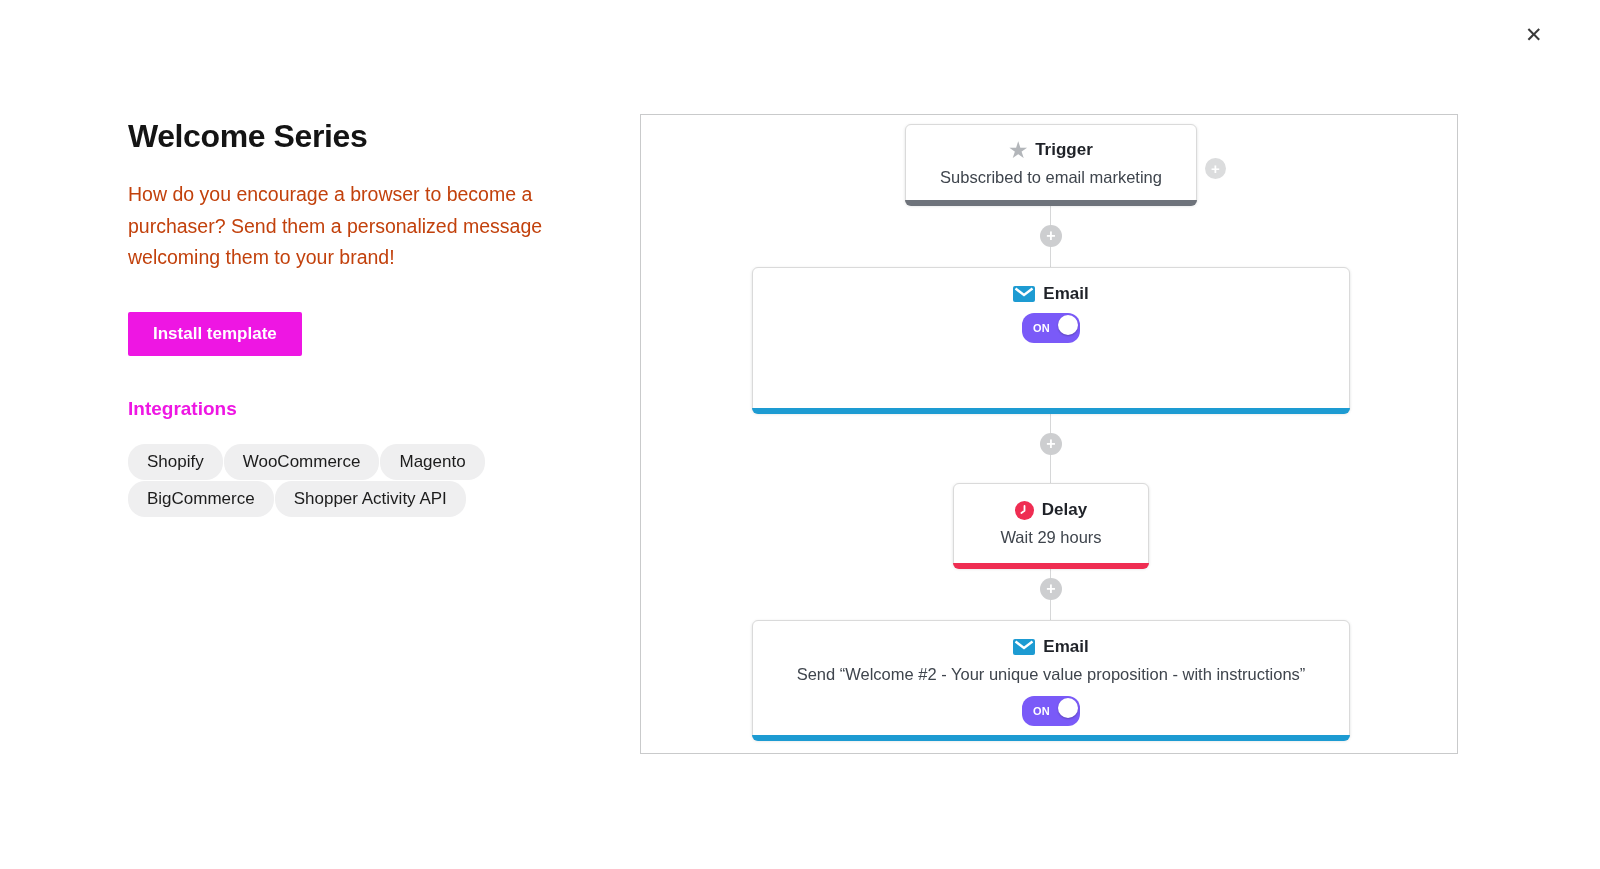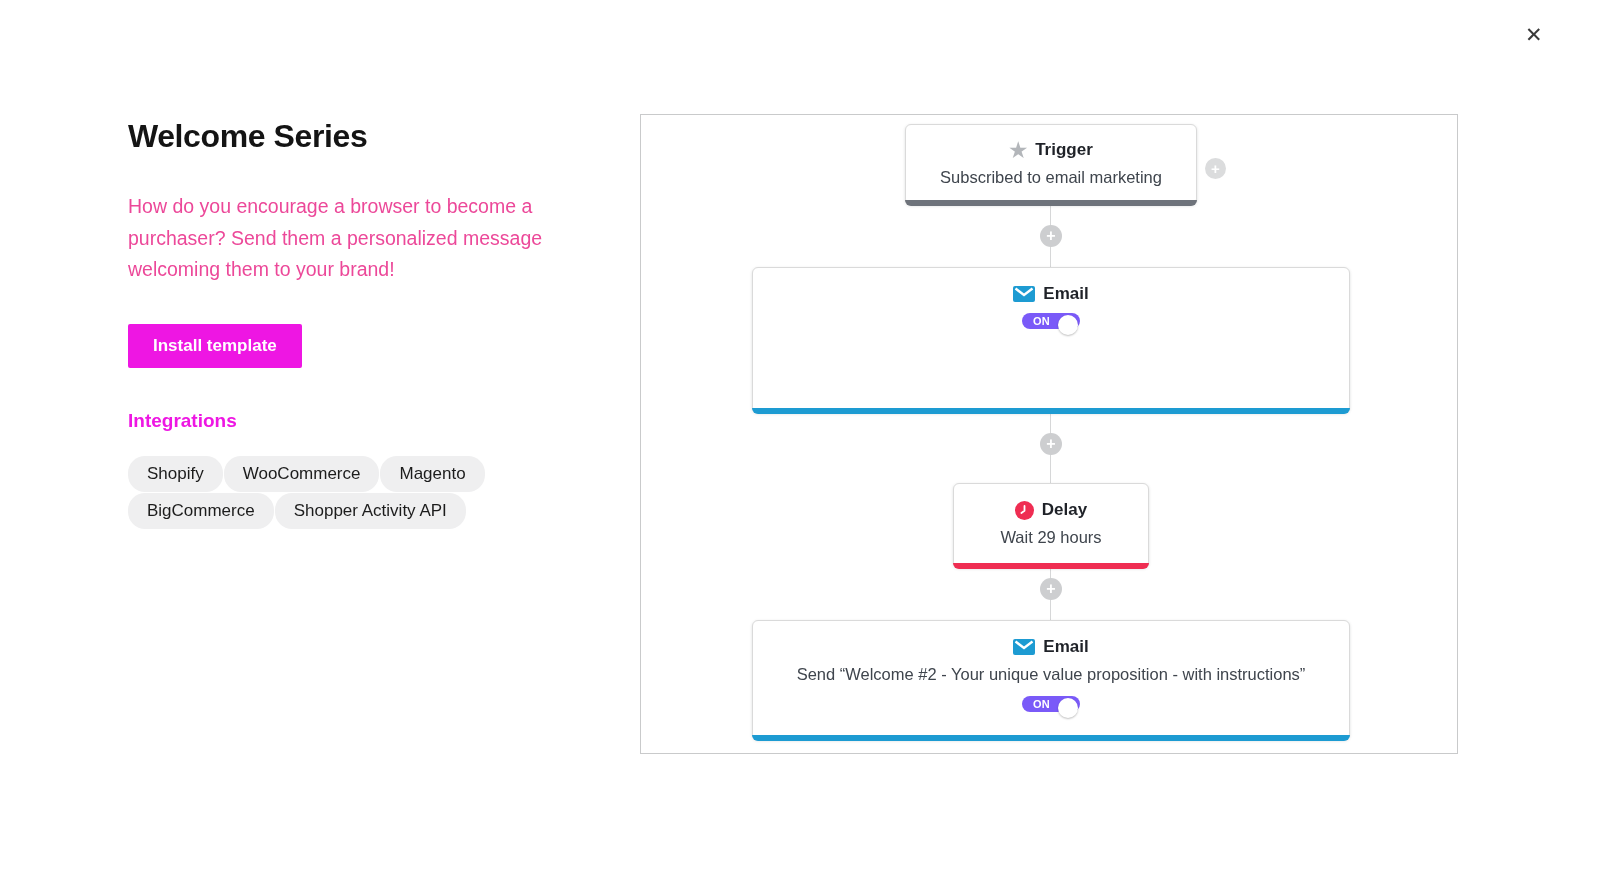--- a/index.html
+++ b/index.html
@@ -4,21 +4,21 @@
 <style>
   * { margin:0; padding:0; box-sizing:border-box; }
   html,body { width:1600px; height:869px; background:#ffffff; font-family:"Liberation Sans", sans-serif; position:relative; overflow:hidden; }
 
   
   .close-btn { position:absolute; top:24px; left:1525px; font-size:21px; color:#3a3a3a; cursor:pointer; line-height:1; font-weight:400; }
 
   
   .left-col { position:absolute; left:128px; top:118px; width:460px; }
   .page-title { font-size:32px; font-weight:700; color:#141414; letter-spacing:-0.4px; }
-  .page-desc { margin-top:36px; width:444px; font-size:19.5px; line-height:31.5px; color:#ec4899; }
+  .page-desc { margin-top:24px; width:444px; font-size:19.5px; line-height:31.5px; color:#c2410c; }
   .install-btn { margin-top:38px; display:inline-block; border:none; color:#ffffff; font-size:17px; font-weight:600; font-family:"Liberation Sans", sans-serif; padding:12px 25px; border-radius:2px; cursor:pointer;text-align:center; }
   .integrations-h { margin-top:42px; font-size:19px; font-weight:600; }
   .tags { margin-top:24px; width:440px; display:flex; flex-wrap:wrap; gap:1px; }
   .tag { background:#efeff0; border-radius:17px; padding:8px 19px; font-size:17px; color:#1c1c1c; white-space:nowrap; }
 
   
   .flow-panel { position:absolute; left:640px; top:114px; width:818px; height:640px; border:1px solid #c9cacb; background:#ffffff; }
 
   .flow-card { position:absolute; background:#ffffff; border:1px solid #dadada; border-radius:6px; box-shadow:0 1px 3px rgba(60,64,67,.18); text-align:center; }
   .flow-card .accent-strip { position:absolute; left:-1px; right:-1px; bottom:-2px; height:6px; border-radius:0 0 6px 6px; }
@@ -33,21 +33,21 @@
   .card-email2 .card-sub { max-width:560px; }
 
   .star-glyph { font-size:20px; color:#b3b6ba; line-height:1; }
 
   
   .v-line { position:absolute; width:1px; background:#d6d7d8; left:1050px; }
   .plus-circle { position:absolute; width:22px; height:22px; border-radius:50%; background:#cdced0; color:#ffffff; font-size:16px; font-weight:700; display:flex; align-items:center; justify-content:center; line-height:1; cursor:pointer; }
   .plus-side { background:#dbdcdd; width:21px; height:21px; font-size:15px; }
 
   
-  .toggle { position:relative; display:inline-block; width:58px; height:16px; border-radius:12px; margin-top:9px; cursor:pointer; }
+  .toggle { position:relative; display:inline-block; width:58px; height:30px; border-radius:12px; margin-top:9px; cursor:pointer; }
   .toggle .t-label { position:absolute; left:11px; top:50%; transform:translateY(-50%); color:#ffffff; font-size:11px; font-weight:700; letter-spacing:.3px; }
   .toggle .t-knob { position:absolute; right:2px; top:2px; width:20px; height:20px; border-radius:50%; background:#ffffff; box-shadow:0 1px 2px rgba(0,0,0,.25); }
 
   .icon-svg { display:block; }
 </style>
 </head>
 <body>
 
 <div class="close-btn">✕</div>
 

